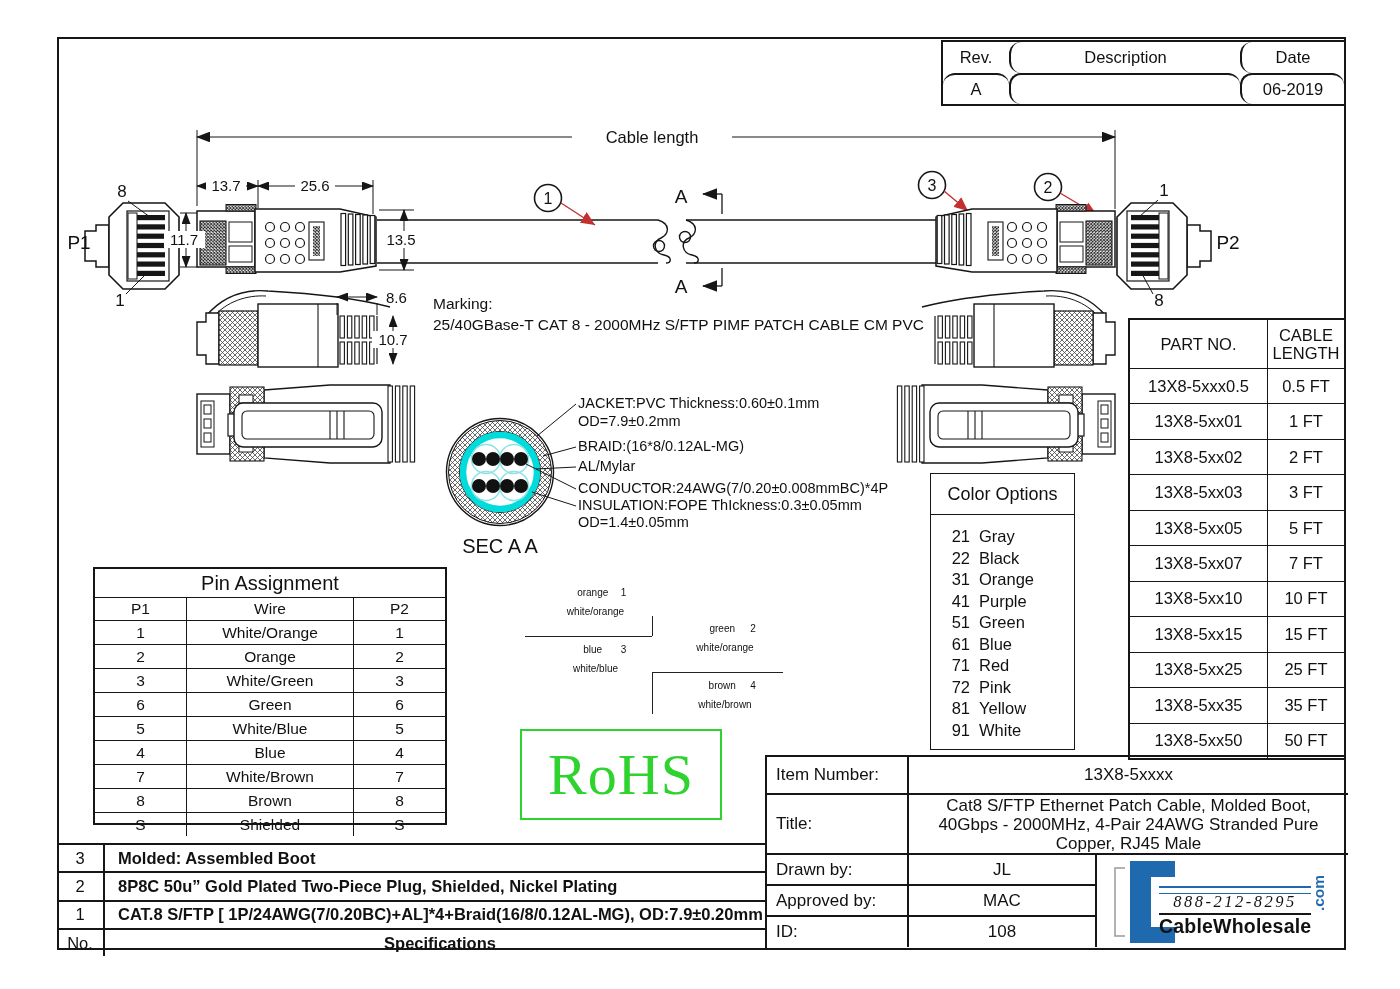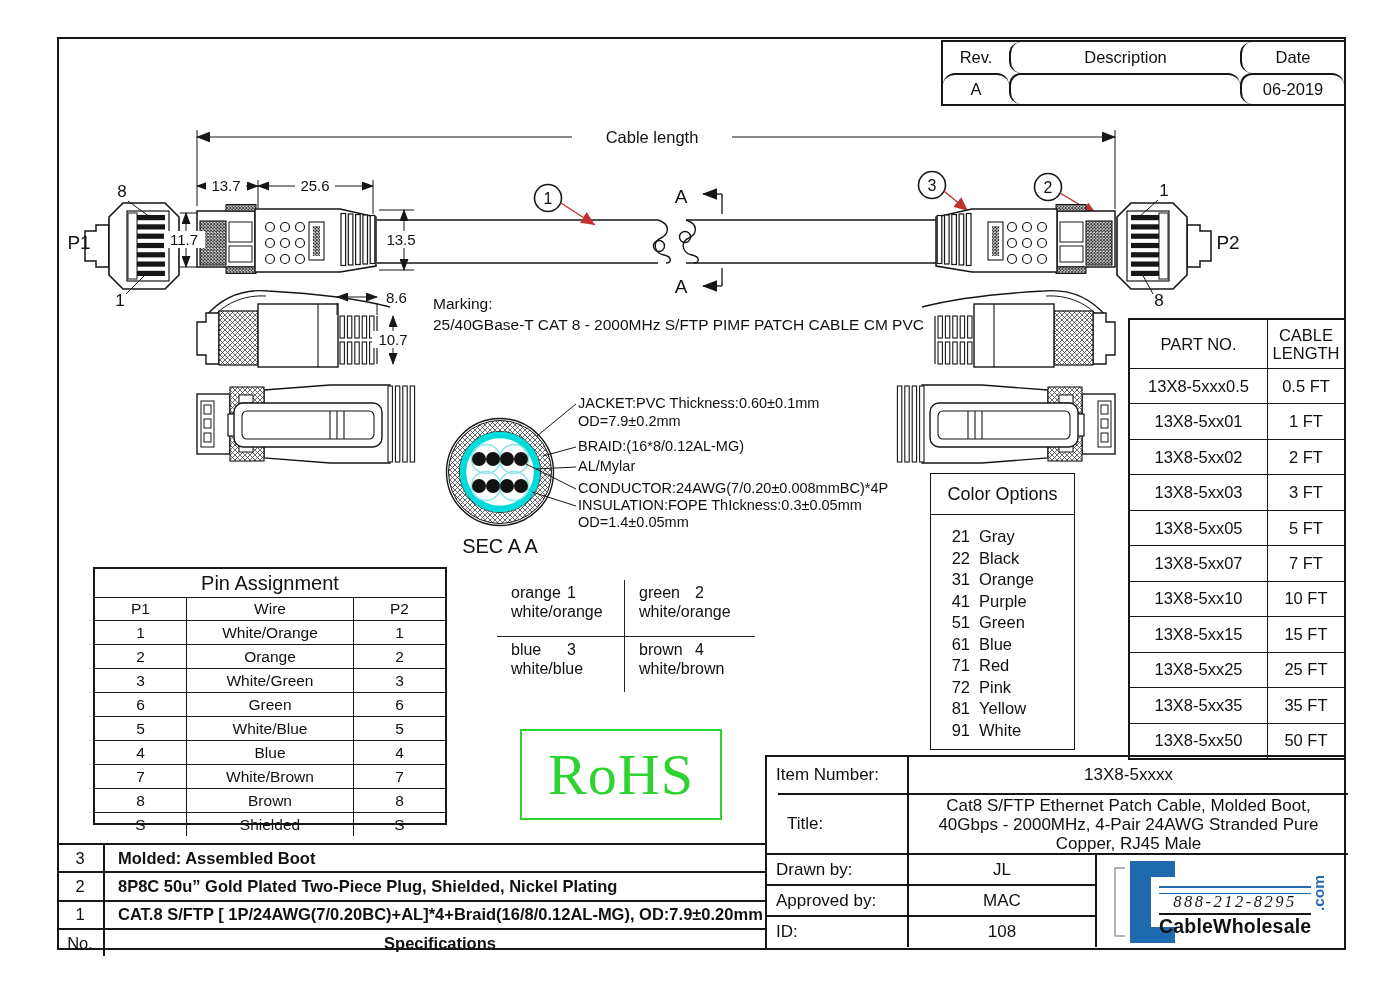--- a/index.html
+++ b/index.html
@@ -20,23 +20,23 @@
   .pin{left:93px;top:567px;width:354px;height:258px;border:2px solid #161616;}
   .pt-title{height:28px;display:flex;align-items:center;justify-content:center;font-size:20px;border-bottom:1.5px solid #161616;}
   .pt-head,.pt-row{display:grid;grid-template-columns:92px 167px 1fr;}
   .pt-head>div{height:22px;}
   .pt-row>div{height:23px;}
   .pt-head>div,.pt-row>div{display:flex;align-items:center;justify-content:center;font-size:15.5px;border-bottom:1.5px solid #161616;}
   .pt-head>div:nth-child(-n+2),.pt-row>div:nth-child(-n+2){border-right:1.5px solid #161616;}
   .pt-body .pt-row:last-child>div{border-bottom:none;}
 
   
-  .pairs{left:497px;top:580px;width:258px;height:112px;display:grid;grid-template-columns:127px 1fr;grid-template-rows:56px 1fr;font-size:16px;line-height:19px;}
+  .pairs{left:525px;top:580px;width:258px;height:112px;display:grid;grid-template-columns:127px 1fr;grid-template-rows:56px 1fr;font-size:10px;line-height:19px;text-align:center;}
   .pair-cell{padding:3px 0 0 14px;}
-  .pair-cell.bl{border-left:1.5px solid #222;}
+  .pair-cell.bl{border-left:1.5px solid #222;margin-top:36px;}
   .pair-cell.bt{border-top:1.5px solid #222;}
   .pname{display:inline-block;min-width:56px;}
 
   
   .rohs{left:520px;top:729px;width:202px;height:91px;border:2.5px solid var(--rohs,#2fd32f);color:var(--rohs,#2fd32f);display:flex;align-items:center;justify-content:center;font-size:58px;letter-spacing:1px;font-family:Liberation Serif, serif;}
 
   
   .copt{left:930px;top:473px;width:145px;height:277px;border:1.5px solid #161616;}
   .copt-title{height:40px;display:flex;align-items:center;justify-content:center;font-size:18px;border-bottom:1.5px solid #161616;}
   .copt-list{padding:11px 0 0 17px;}
@@ -492,21 +492,21 @@
       <div>25 FT</div>
       <div>13X8-5xx35</div>
       <div>35 FT</div>
       <div>13X8-5xx50</div>
       <div>50 FT</div>
     </div>
 
   <div class="abs tb">
     <div class="cell lab" style="left:0;top:0;width:140px;height:36px">Item Number:</div>
     <div class="cell val" style="left:140px;top:0;width:441px;height:36px">13X8-5xxxx</div>
-    <div class="cell lab bt" style="left:11px;top:36px;width:140px;height:60px">Title:</div>
+    <div class="cell lab bt" style="left:0;top:36px;width:140px;height:60px">Title:</div>
     <div class="cell val bt tb-title-val" style="left:140px;top:36px;width:441px;height:60px">Cat8 S/FTP Ethernet Patch Cable, Molded Boot, 40Gbps - 2000MHz, 4-Pair 24AWG Stranded Pure Copper, RJ45 Male</div>
     <div class="cell lab bt" style="left:0;top:96px;width:140px;height:31px">Drawn by:</div>
     <div class="cell val bt" style="left:140px;top:96px;width:188px;height:31px">JL</div>
     <div class="cell lab bt" style="left:0;top:127px;width:140px;height:31px">Approved by:</div>
     <div class="cell val bt" style="left:140px;top:127px;width:188px;height:31px">MAC</div>
     <div class="cell lab bt" style="left:0;top:158px;width:140px;height:32px">ID:</div>
     <div class="cell val bt" style="left:140px;top:158px;width:188px;height:32px">108</div>
 
     <div class="cell val bt" style="left:328px;top:96px;width:253px;height:94px">
       <div class="logo">

